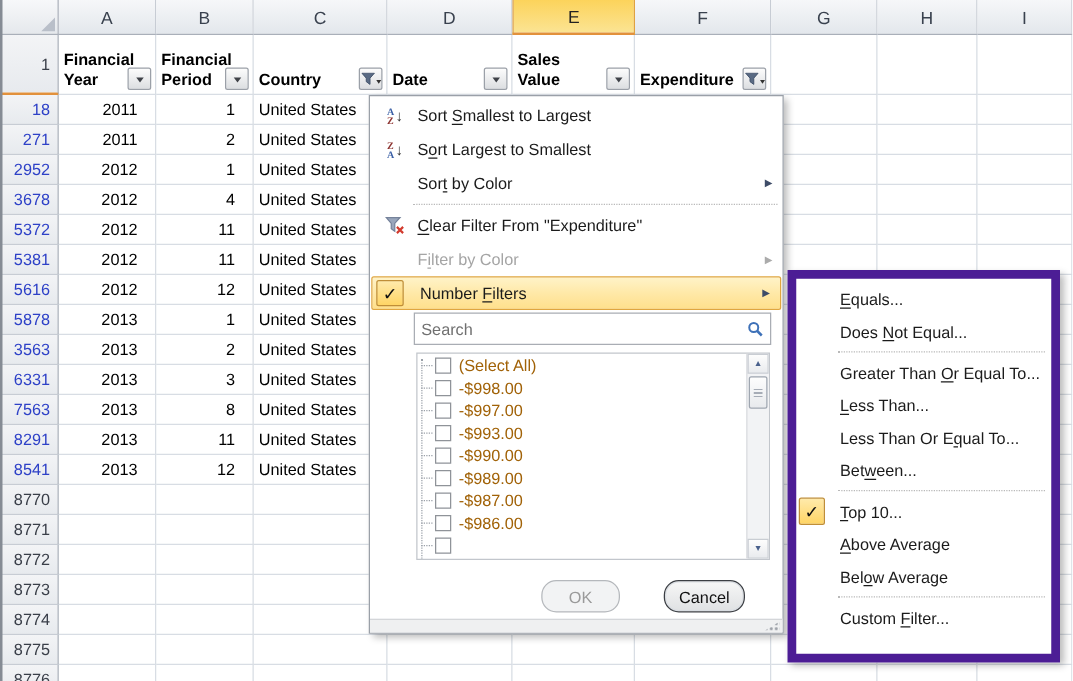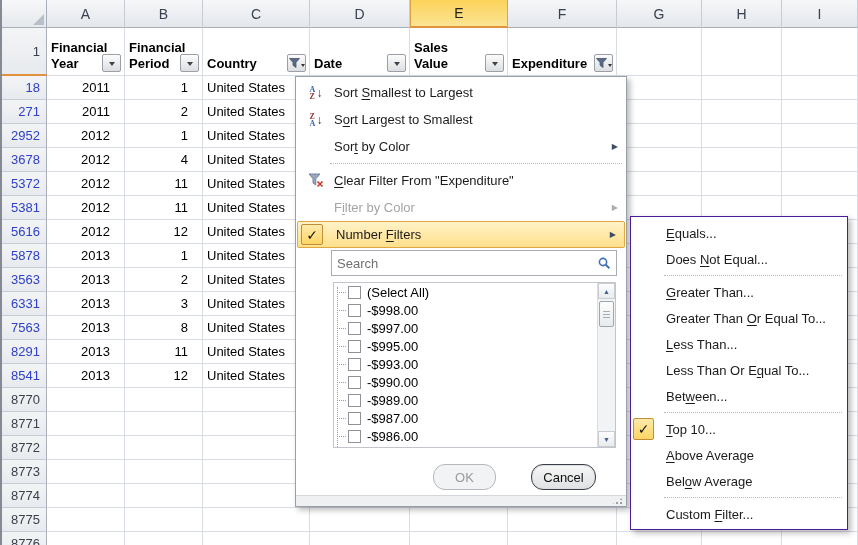--- a/index.html
+++ b/index.html
@@ -74,21 +74,21 @@
   .search input::placeholder{color:#707070;}
   .mag{flex:none;margin-right:5px;display:flex;}
 
   
   .vlist{position:absolute;left:37px;top:205px;width:283px;height:166px;box-sizing:border-box;
          border:1px solid #C2C6CC;overflow:hidden;background:#fff;}
   .vtree{position:absolute;left:3px;top:4px;bottom:0;border-left:1px dotted #9AA0A8;}
   .vrow{height:18px;display:flex;align-items:center;position:relative;padding-left:14px;}
   .vrow::before{content:"";position:absolute;left:3px;top:9px;width:9px;border-top:1px dotted #9AA0A8;}
   .cb{width:13px;height:13px;box-sizing:border-box;border:1px solid #8F9399;background:#fff;margin-right:6px;flex:none;}
-  .vrow span{font-size:13px;color:#000000;}
+  .vrow span{font-size:13px;color:#a16207;}
 
   
   .sb{position:absolute;right:0;top:0;bottom:0;width:17px;background:#F2F3F5;border-left:1px solid #D9DCE0;}
   .sb-up,.sb-dn{position:absolute;left:0;right:0;height:16px;display:flex;align-items:center;justify-content:center;
         font-size:7px;color:#49608C;background:linear-gradient(#FDFDFD,#E9EBEE);border:1px solid #C9CDD3;box-sizing:border-box;}
   .sb-up{top:0}.sb-dn{bottom:0}
   .sb-th{position:absolute;top:18px;left:1px;right:1px;height:26px;box-sizing:border-box;
         background:linear-gradient(#FDFDFD,#E8EAED);border:1px solid #9FA6B0;border-radius:2px;}
   .sb-grip{position:absolute;left:3px;right:3px;top:9px;height:7px;
         background:repeating-linear-gradient(#A6ACB6 0 1px,transparent 1px 3px);}
@@ -101,21 +101,21 @@
        box-shadow:inset 0 0 0 1px #D9DDE2;}
 
   
   .rstrip{position:absolute;left:0;right:0;bottom:0;height:10px;background:#EFF0F1;border-top:1px solid #D4D6D9;}
   .rgrip{position:absolute;right:2px;bottom:1px;width:13px;height:8px;
        background-image:radial-gradient(circle,#9CA1A8 1px,transparent 1.3px);background-size:4px 4px;
        clip-path:polygon(100% 0,100% 100%,0 100%);}
 
   
   .smenu{position:absolute;left:630px;top:216px;width:218px;height:314px;box-sizing:border-box;
-         background:#fff;border:1px solid #4c1d95;box-shadow:3px 3px 6px rgba(0,0,0,.28);z-index:11;padding-top:3px;}
+         background:#fff;border:7px solid #4c1d95;box-shadow:3px 3px 6px rgba(0,0,0,.28);z-index:11;padding-top:3px;}
   .smi{height:26px;display:flex;align-items:center;padding-left:35px;font-size:13px;color:#1b1b1b;position:relative;}
   .smi u{text-underline-offset:2px;}
   .smi .mi-check{left:2px;top:2px;bottom:2px;width:21px;}
   .smenu .menu-sep{margin:3px 5px 3px 33px;}
 </style>
 </head>
 <body>
 
 <div class="app">
   <div class="left-edge"></div>
@@ -503,24 +503,20 @@
           <div class="vrow">
             <span class="cb"></span>
             <span>-$998.00</span>
           </div>
           <div class="vrow">
             <span class="cb"></span>
             <span>-$997.00</span>
           </div>
           <div class="vrow">
             <span class="cb"></span>
-            <span>-$995.00</span>
-          </div>
-          <div class="vrow">
-            <span class="cb"></span>
             <span>-$993.00</span>
           </div>
           <div class="vrow">
             <span class="cb"></span>
             <span>-$990.00</span>
           </div>
           <div class="vrow">
             <span class="cb"></span>
             <span>-$989.00</span>
           </div>
@@ -556,23 +552,20 @@
   <div class="smenu">
     <div id="smenuItems">
         <div class="smi">
           <span><u>E</u>quals...</span>
         </div>
         <div class="smi">
           <span>Does <u>N</u>ot Equal...</span>
         </div>
         <div class="menu-sep"></div>
         <div class="smi">
-          <span><u>G</u>reater Than...</span>
-        </div>
-        <div class="smi">
           <span>Greater Than <u>O</u>r Equal To...</span>
         </div>
         <div class="smi">
           <span><u>L</u>ess Than...</span>
         </div>
         <div class="smi">
           <span>Less Than Or E<u>q</u>ual To...</span>
         </div>
         <div class="smi">
           <span>Bet<u>w</u>een...</span>

